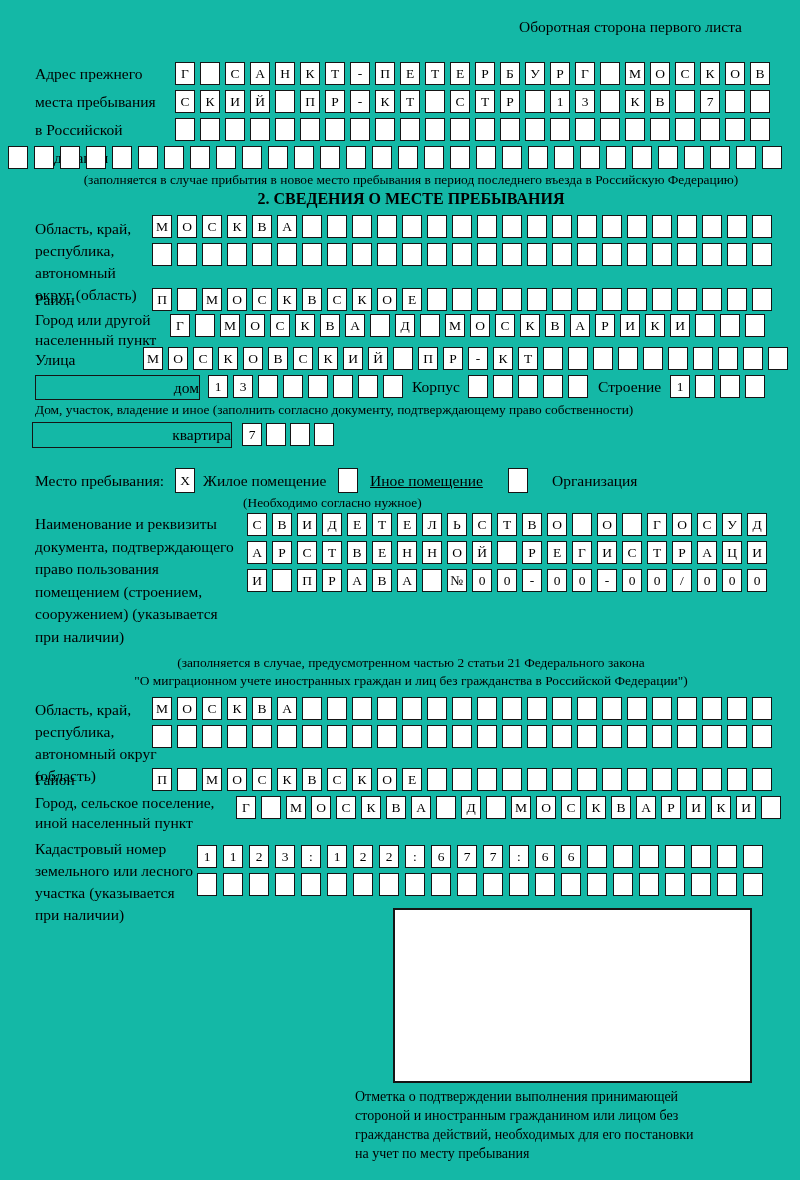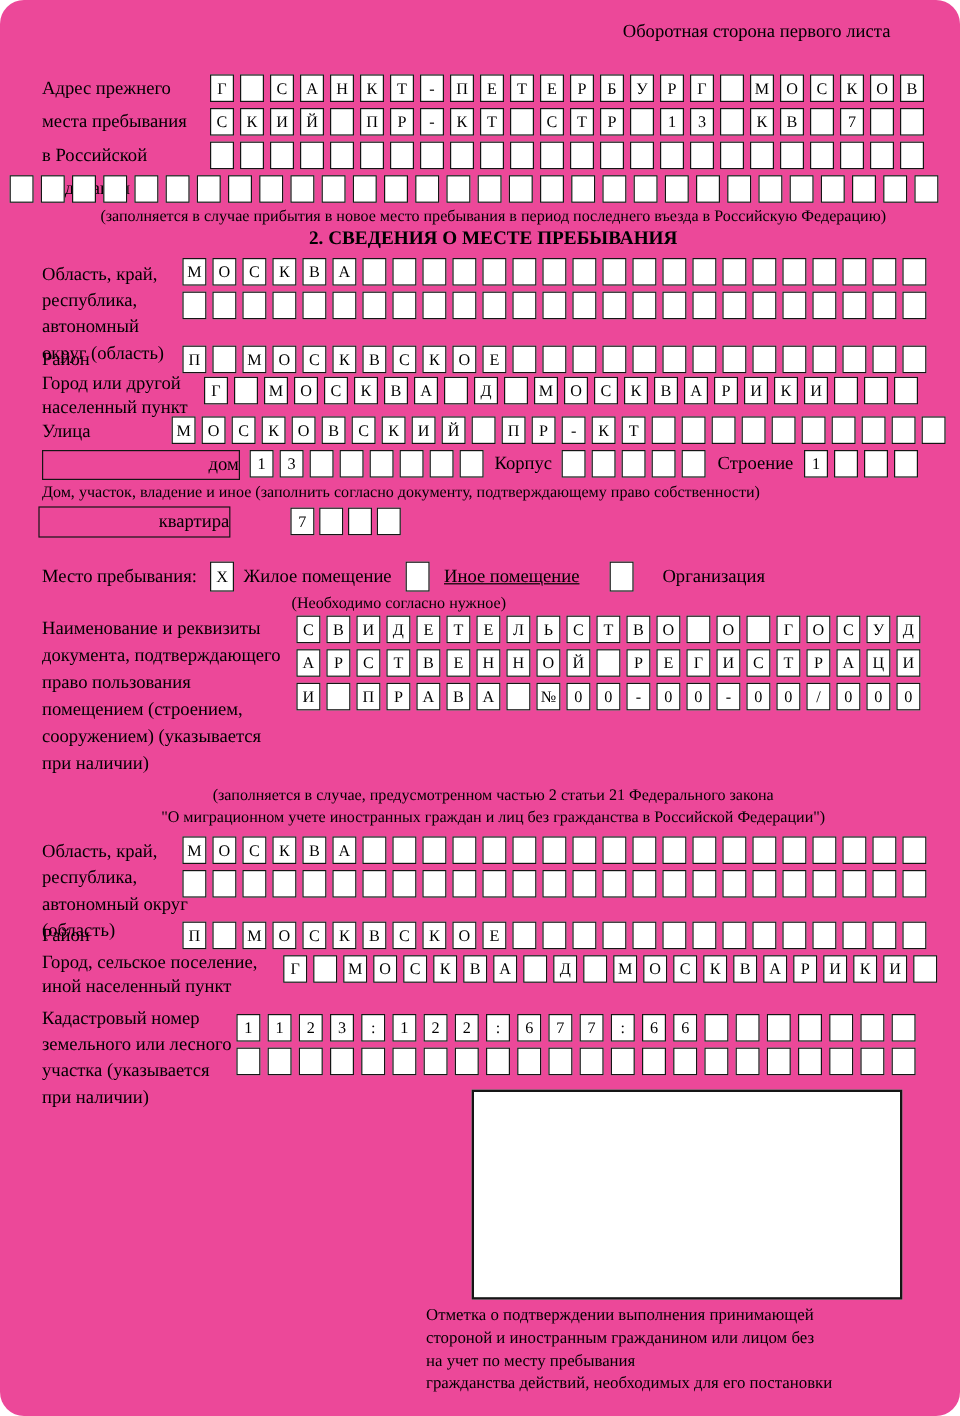--- a/index.html
+++ b/index.html
@@ -1,17 +1,17 @@
 <!DOCTYPE html>
 <html><head>
 <meta charset="utf-8">
 <style>
   html,body{margin:0;padding:0;background:#fff;}
-  .page{position:relative;width:800px;height:1180px;background:#ec4899;
-        font-family:"Liberation Serif","DejaVu Serif",serif;color:#000;overflow:hidden;border-radius:20px;}
+  .page{position:relative;width:800px;height:1180px;background:#14b8a6;
+        font-family:"Liberation Serif","DejaVu Serif",serif;color:#000;overflow:hidden;}
   .label{position:absolute;font-size:15.5px;}
   .cellrow{position:absolute;display:flex;gap:5px;}
   .cellrow.g6{gap:6px;}
   .cellrow.g4{gap:4px;}
   .cell{width:20px;height:23px;border:1.8px solid #151515;box-sizing:border-box;
         display:flex;align-items:center;justify-content:center;font-size:13.5px;
         background:#fff;flex:0 0 auto;}
   .abs{position:absolute;}
   .center{position:absolute;left:0;width:800px;text-align:center;margin-left:11px;}
   .bold{font-weight:bold;}
@@ -322,21 +322,21 @@
     </div>
   <div class="label" style="left:598px;top:378px;">Строение</div>
   <div class="cellrow" style="left:670px;top:375px;">
       <div class="cell">1</div>
       <div class="cell"></div>
       <div class="cell"></div>
       <div class="cell"></div>
     </div>
   <div class="label cap" style="left:35px;top:402px;">Дом, участок, владение и иное (заполнить согласно документу, подтверждающему право собственности)</div>
 
-  <div class="bigbox" style="left:32px;top:422px;width:160px;height:26px;">
+  <div class="bigbox" style="left:32px;top:422px;width:200px;height:26px;">
     <span>квартира</span>
   </div>
   <div class="cellrow g4" style="left:242px;top:423px;">
       <div class="cell">7</div>
       <div class="cell"></div>
       <div class="cell"></div>
       <div class="cell"></div>
     </div>
 
   <div class="label" style="left:35px;top:472px;">Место пребывания:</div>
@@ -600,17 +600,17 @@
       <div class="cell"></div>
       <div class="cell"></div>
       <div class="cell"></div>
       <div class="cell"></div>
     </div>
 
   <div class="stampbox" style="left:393px;top:908px;width:359px;height:175px;"></div>
   <div class="label" style="left:355px;top:1087px;width:440px;text-align:left;line-height:19px;font-size:14px;">
     <div>Отметка о подтверждении выполнения принимающей</div>
     <div>стороной и иностранным гражданином или лицом без</div>
+    <div>гражданства действий, необходимых для его постановки</div>
     <div>на учет по месту пребывания</div>
-    <div>гражданства действий, необходимых для его постановки</div>
   </div>
 
 </div>
 
 </body></html>

